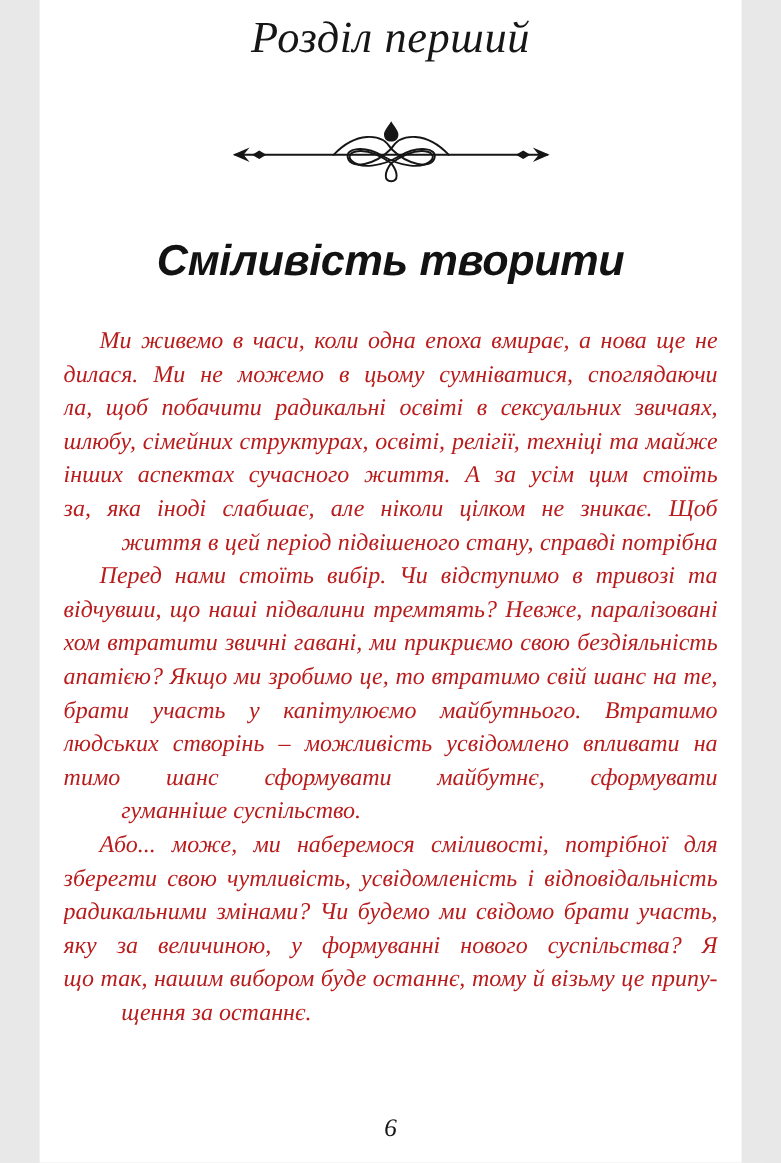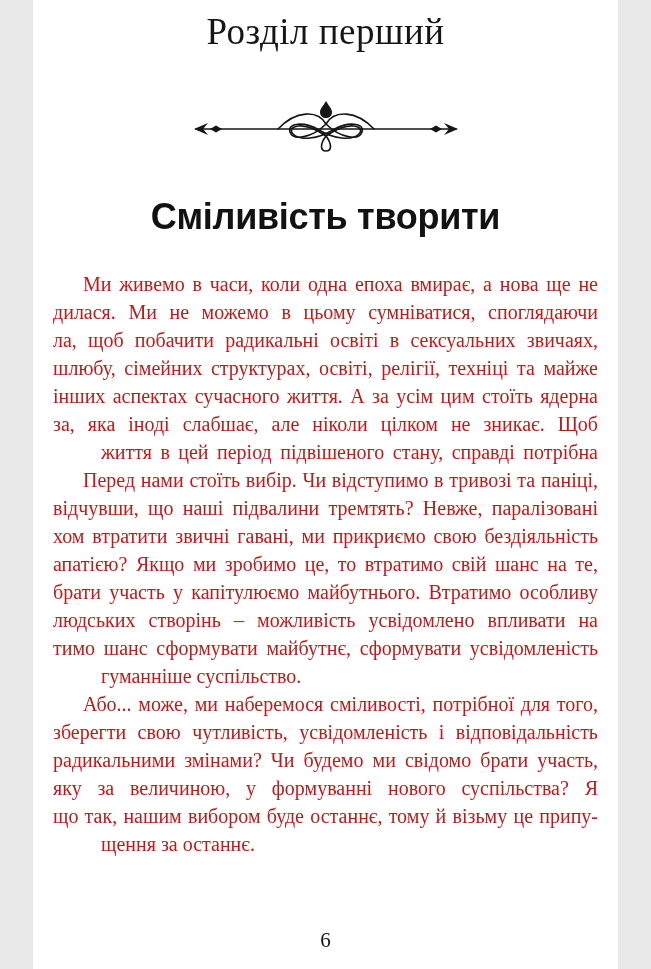--- a/index.html
+++ b/index.html
@@ -10,20 +10,21 @@
   .page {
     position: relative;
     width: 585px;
     height: 969px;
     margin: 0 auto;
     background: #ffffff;
     color: #161616;
     overflow: hidden;
     box-sizing: border-box;
     padding: 0 20px;
+    font-style: italic;
   }
   .chapter-heading {
     margin: 0;
     padding-top: 10px;
     text-align: center;
     font-family: "Liberation Serif", "DejaVu Serif", serif;
     font-weight: 400;
     font-size: 37px;
     line-height: 44px;
     letter-spacing: 0.5px;

